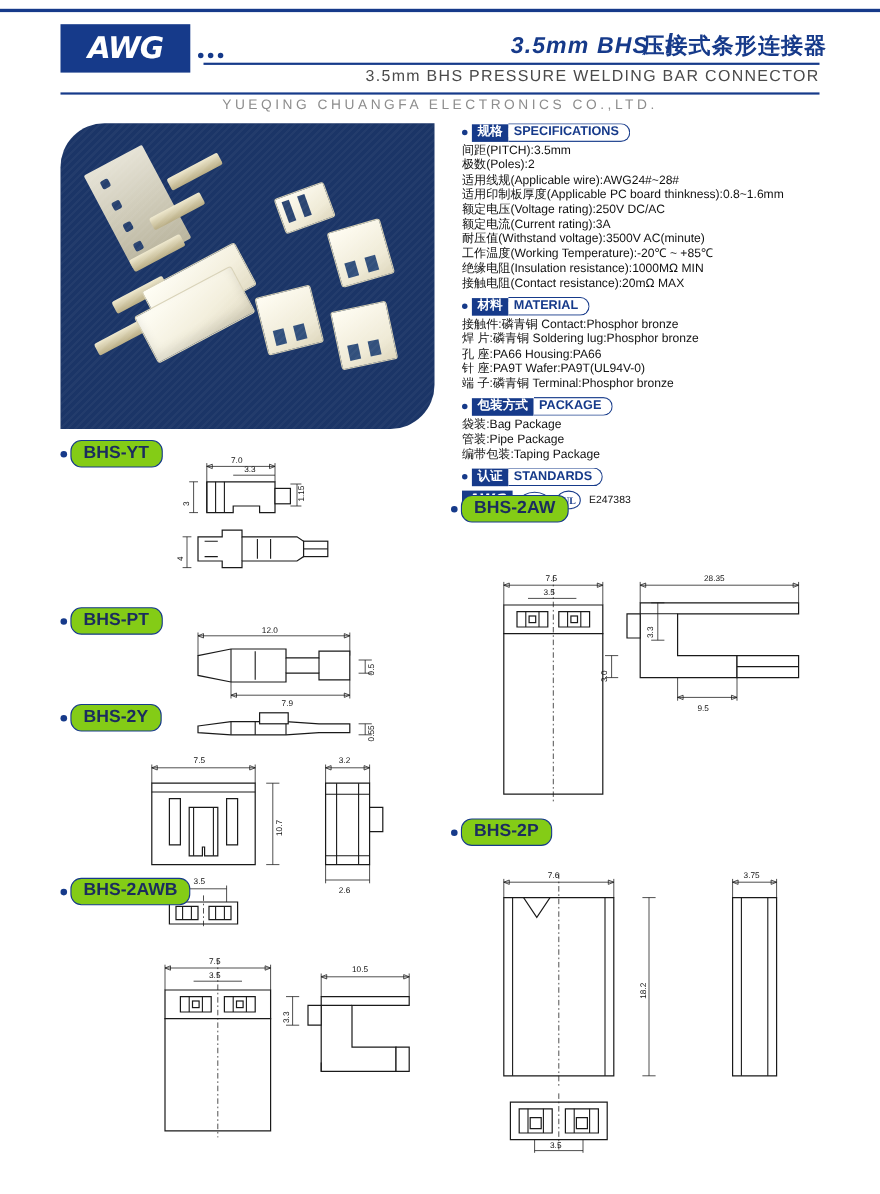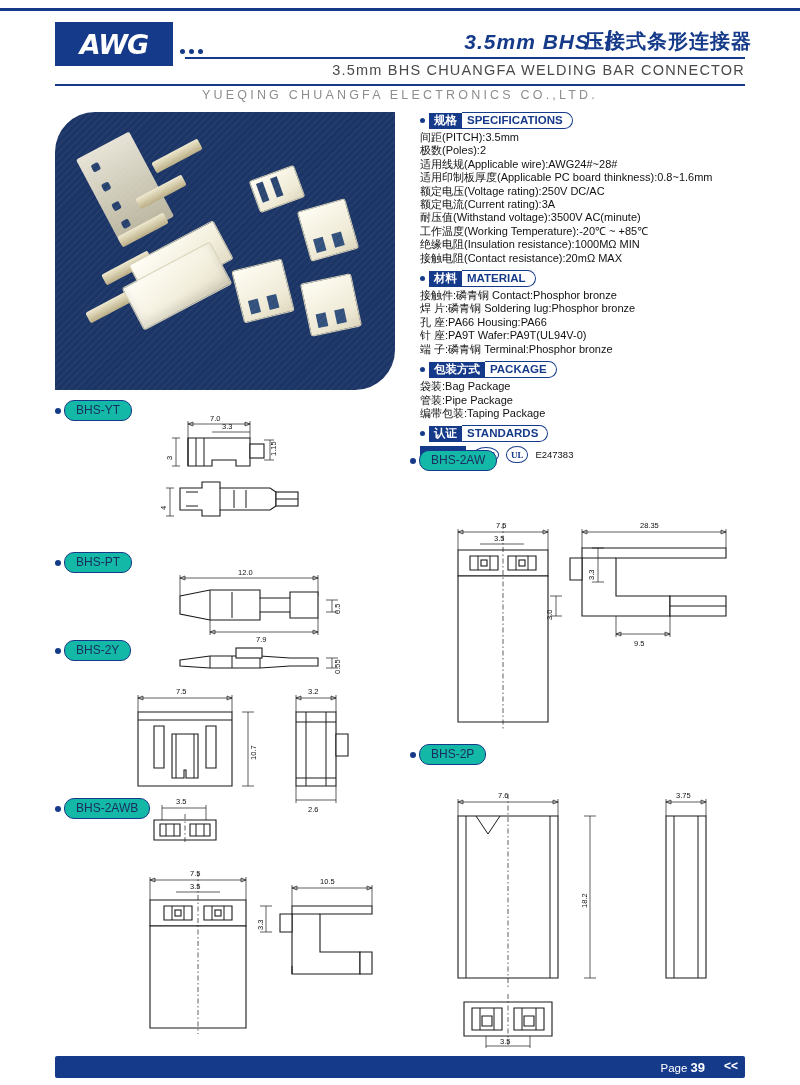--- a/index.html
+++ b/index.html
@@ -104,22 +104,22 @@
     color:#163a8a; font-size:9px; font-weight:bold; display:flex;
     align-items:center; justify-content:center; font-family:"Liberation Serif", serif;
   }
   .cert-num { font-size:9.5px; color:#111; }
 
   
   .plabel { position:absolute; display:flex; align-items:center; }
   .plabel .pl-dot { width:6px; height:6px; border-radius:50%; background:#163a8a; margin-right:3px; }
   .plabel .pl-box {
     border:1.3px solid #163a8a; border-radius:10px;
-    font-size:12px; font-weight:normal; color:#1b2c5e;
-    padding:2px 11px 3px 11px; background:#14b8a6; white-space:nowrap;
+    font-size:16px; font-weight:bold; color:#1b2c5e;
+    padding:2px 11px 3px 11px; background:#84cc16; white-space:nowrap;
   }
 
   
   .dwg { position:absolute; }
   svg { display:block; overflow:visible; }
   .ln { stroke:#1a1a1a; stroke-width:1; fill:none; }
   .lnw { stroke:#1a1a1a; stroke-width:1.1; fill:#ffffff; }
   .dim { stroke:#1a1a1a; stroke-width:.7; fill:none; }
   .dash { stroke:#1a1a1a; stroke-width:.7; fill:none; stroke-dasharray:5 2.5 1.5 2.5; }
   .tx { font-family:"Liberation Sans", sans-serif; font-size:7.5px; fill:#111; }
@@ -144,21 +144,21 @@
       <span class="lg">AWG</span>
     </div>
     <div class="logo-dots">
       <span></span><span></span><span></span>
     </div>
 
     <div class="title-main">3.5mm  BHS</div>
     <div class="title-slash">/</div>
     <div class="title-cn">压接式条形连接器</div>
     <div class="rule1"></div>
-    <div class="title-en">3.5mm BHS CHUANGFA WELDING  BAR CONNECTOR</div>
+    <div class="title-en">3.5mm BHS PRESSURE WELDING  BAR CONNECTOR</div>
     <div class="rule2"></div>
     <div class="company">YUEQING CHUANGFA ELECTRONICS CO.,LTD.</div>
   </div>
 
   <div class="photo">
 
     <div class="pc strip" style="left:40px; top:28px; width:60px; height:96px; transform:rotate(-28deg); border-radius:2px;"></div>
     <div class="pc" style="left:46px; top:34px; width:48px; height:84px; transform:rotate(-28deg);">
       <div style="position:absolute; left:4px; top:6px; width:8px; height:8px; background:#26406e; border-radius:2px;"></div>
       <div style="position:absolute; left:4px; top:28px; width:8px; height:8px; background:#26406e; border-radius:2px;"></div>
@@ -478,22 +478,14 @@
       <path class="ln" d="M50 228 L50 250 M64 228 L64 250 M92 228 L92 250 M106 228 L106 250"></path>
       <path class="lnw" d="M52 236 L62 236 L62 246 L52 246 Z"></path>
       <path class="lnw" d="M94 236 L104 236 L104 246 L94 246 Z"></path>
       <path class="dash" d="M78 214 L78 266"></path>
 
       <path class="dim" d="M56 266 L100 266 M56 256 L56 268 M100 256 L100 268"></path>
       <text class="tx" x="70" y="264">3.5</text>
     </svg>
   </div>
 
-  <div class="footer">
-    <div class="foot-bar"></div>
-    <div class="foot-txt">
-      <span>Page</span>
-      <span class="foot-num">39</span>
-    </div>
-    <div class="foot-arrow">&lt;&lt;</div>
-  </div>
 
 </div>
 
 </body></html>

